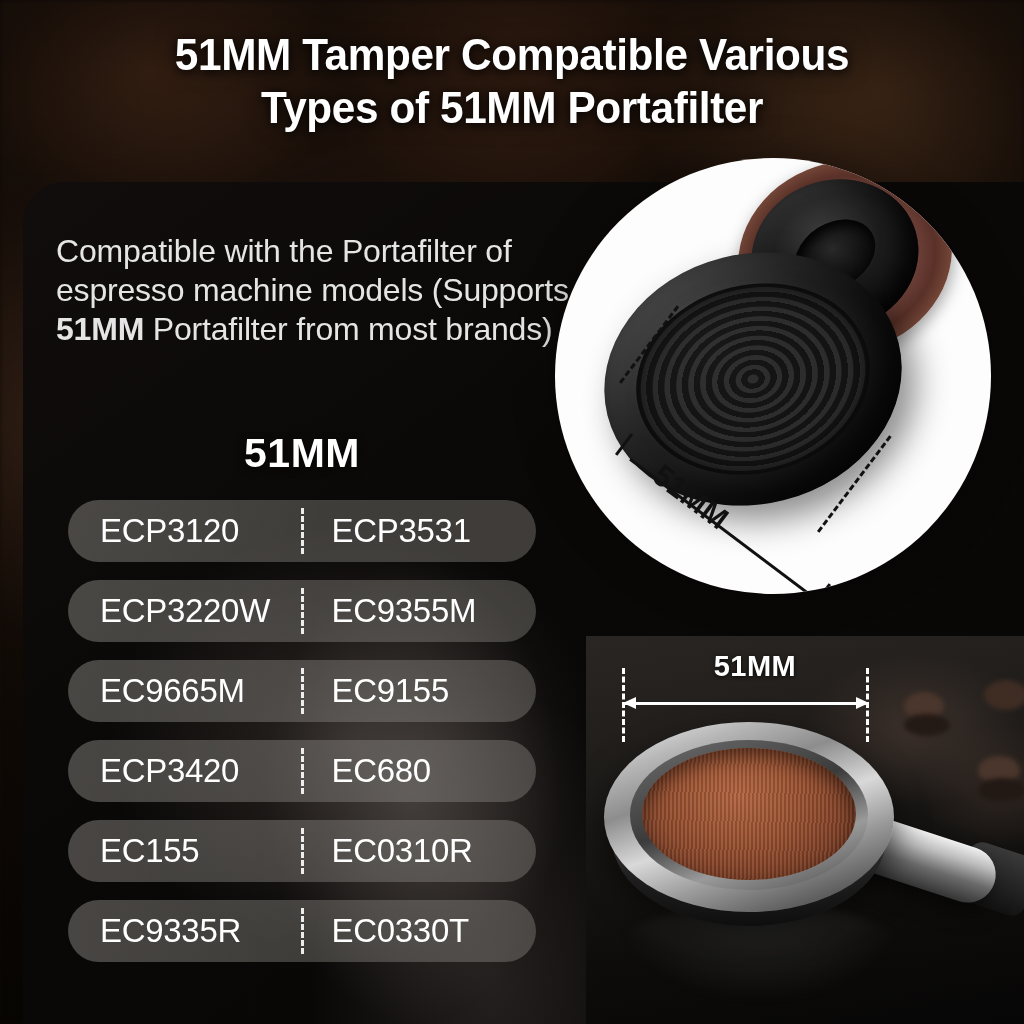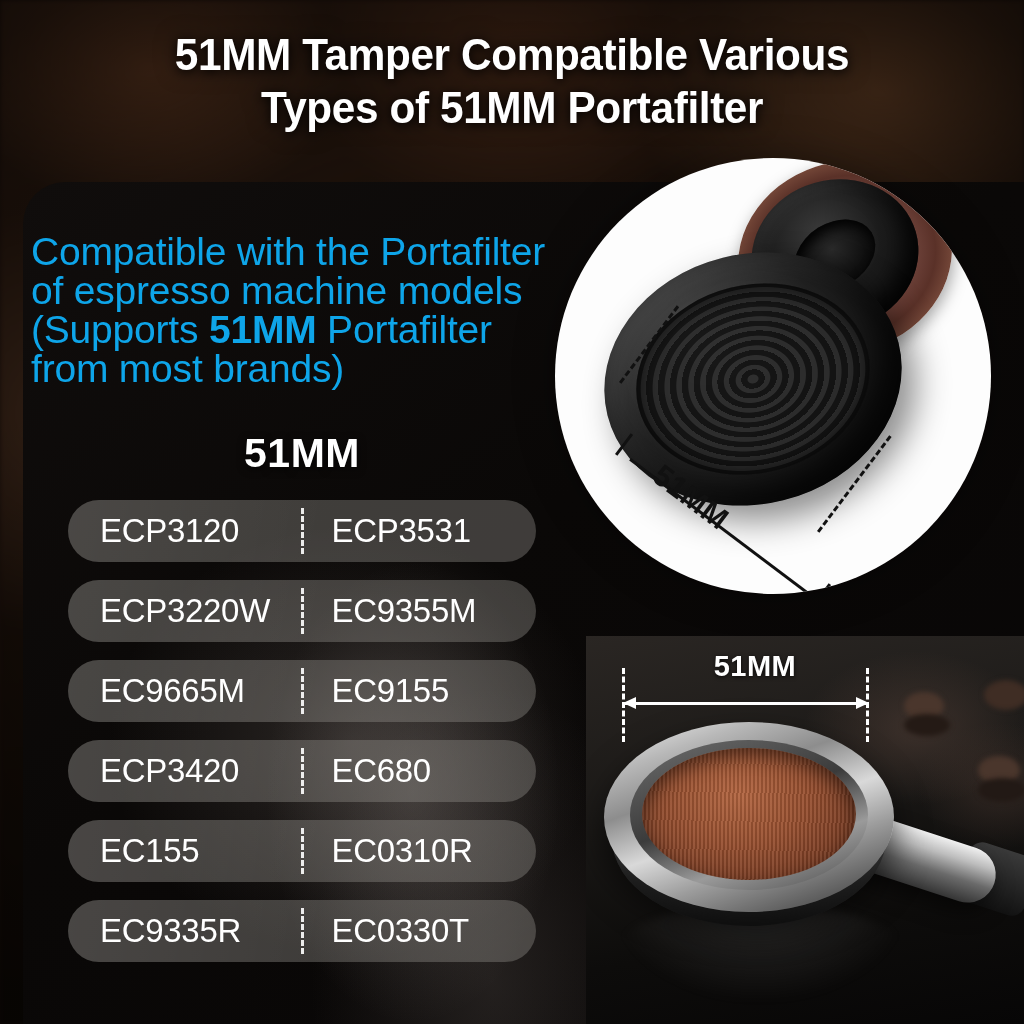--- a/index.html
+++ b/index.html
@@ -55,23 +55,23 @@
   }
 
   
   .card-glow {
     position:absolute; left:180px; top:300px; width:420px; height:620px;
     background:radial-gradient(ellipse 210px 330px at 50% 50%, rgba(190,180,175,.20), rgba(0,0,0,0) 70%);
     pointer-events:none;
   }
 
   .desc {
-    position:absolute; left:31px; top:232px; width:520px;
-    color:#0ea5e9;
-    font-size:39px;
+    position:absolute; left:56px; top:232px; width:520px;
+    color:#e5e5e5;
+    font-size:32px;
     line-height:39px;
     letter-spacing:-0.2px;
   }
   .desc b { font-weight:bold; }
 
   .size-heading {
     position:absolute; left:68px; top:430px; width:468px;
     text-align:center;
     color:#fff;
     font-size:41px;

